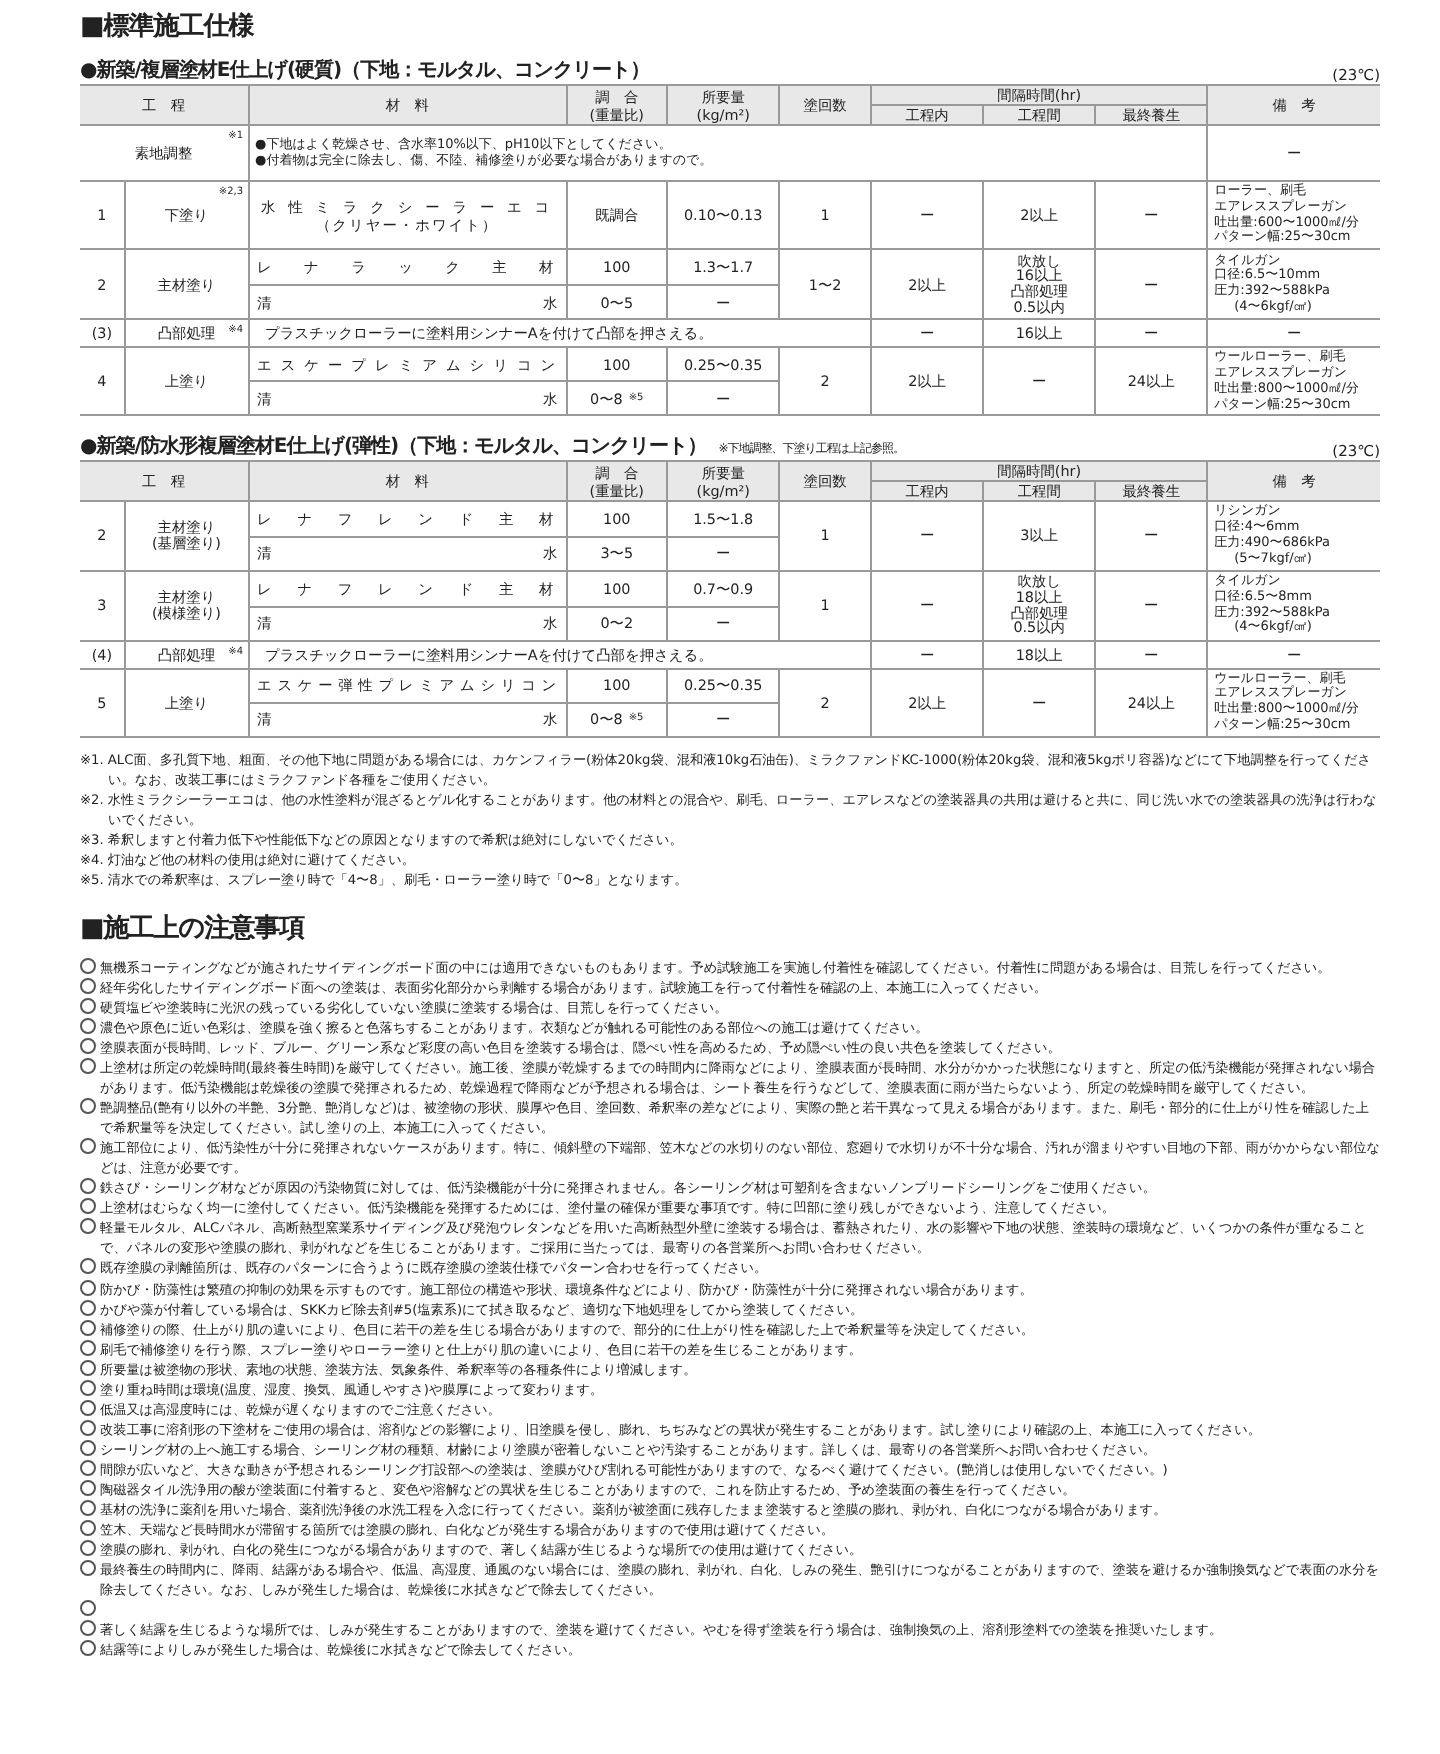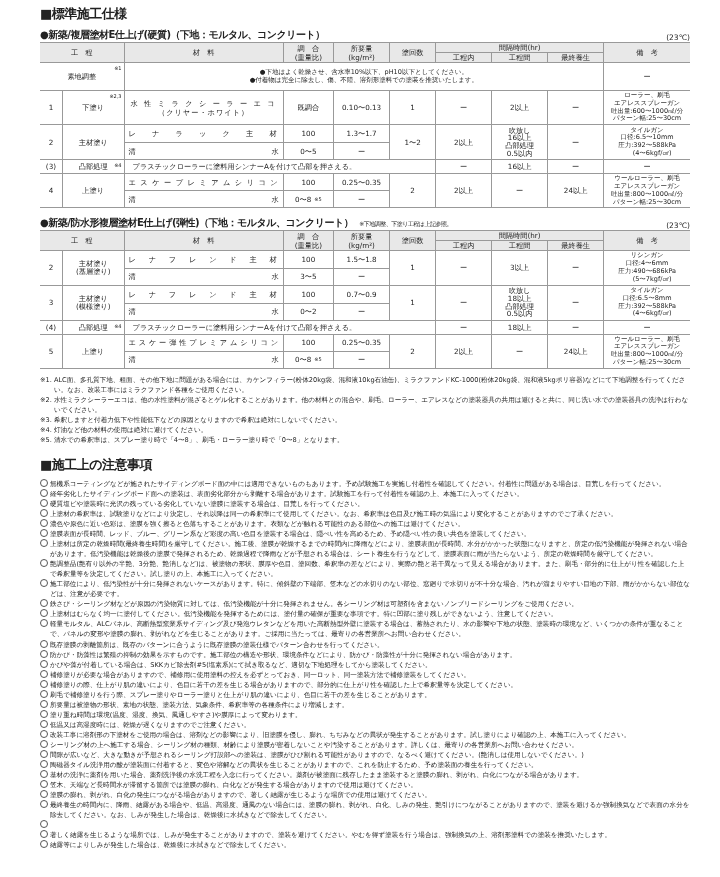--- a/index.html
+++ b/index.html
@@ -12,21 +12,21 @@
   .subhead .temp { font-size: 7.5px; }
   table { width: 100%; border-collapse: collapse; table-layout: fixed; font-size: 7.2px; }
   table.spec { border-top: 1.6px solid #222; border-bottom: 1.6px solid #222; }
   table td, table th { border: 0.6px solid #999; text-align: center; vertical-align: middle; padding: 0 2px; line-height: 9px; }
   table th { background: #e8e8e8; font-weight: normal; height: 10px; }
   table tr > *:first-child { border-left: none; }
   table tr > *:last-child { border-right: none; }
   .mat { text-align: justify; text-align-last: justify; letter-spacing: 2px; padding: 0 4px; }
   .mat.left { text-align: left; text-align-last: auto; letter-spacing: 0; }
   .mat .water { float: right; }
-  .note-cell { text-align: center; font-size: 6.5px; line-height: 7.5px; padding: 1px 3px; }
+  .note-cell { text-align: left; font-size: 6.5px; line-height: 7.5px; padding: 1px 3px; }
   .proc-name { position: relative; }
   sup.mk { font-size: 5px; position: absolute; top: 1px; right: 2px; }
   sup.mk2 { font-size: 5px; vertical-align: top; margin-left: 3px; }
   .stack { line-height: 7.8px; }
   .left-text { text-align: left; padding-left: 8px; }
   .footnotes { margin-top: 6px; font-size: 6.6px; line-height: 10px; }
   .footnotes .fn { padding-left: 14px; text-indent: -14px; }
   .cautions { margin-top: 4px; font-size: 6.6px; line-height: 10.05px; }
   .cautions .c { padding-left: 10px; text-indent: -10px; }
   .cautions .c .circ { display: inline-block; width: 8px; height: 8px; border: 0.7px solid #555; border-radius: 50%; margin-right: 2px; vertical-align: -1px; text-indent: 0; }
@@ -68,21 +68,21 @@
     </tr>
     <tr>
       <th>工程内</th>
       <th>工程間</th>
       <th>最終養生</th>
     </tr>
     <tr style="height:28px">
       <td colspan="2" class="proc-name"><span>素地調整</span><sup class="mk">※1</sup></td>
       <td colspan="7" class="note-cell">
             <div>●下地はよく乾燥させ、含水率10%以下、pH10以下としてください。</div>
-            <div>●付着物は完全に除去し、傷、不陸、溶剤形塗料での塗装を推奨いたします。</div>
+            <div>●付着物は完全に除去し、傷、不陸、補修塗りが必要な場合がありますので。</div>
           </td>
       <td>ー</td>
     </tr>
     <tr style="height:33px">
       <td>1</td>
       <td class="proc-name"><span>下塗り</span><sup class="mk">※2,3</sup></td>
       <td>
             <div class="mat">水性ミラクシーラーエコ</div>
             <div style="letter-spacing:1px">（クリヤー・ホワイト）</div>
           </td>
@@ -287,33 +287,31 @@
     <div class="fn">※3. 希釈しますと付着力低下や性能低下などの原因となりますので希釈は絶対にしないでください。</div>
     <div class="fn">※4. 灯油など他の材料の使用は絶対に避けてください。</div>
     <div class="fn">※5. 清水での希釈率は、スプレー塗り時で「4〜8」、刷毛・ローラー塗り時で「0〜8」となります。</div>
   </div>
 
   <h1 class="sec sec2">■施工上の注意事項</h1>
   <div class="cautions" id="cautions">
       <div class="c"><span class="circ"></span><span>無機系コーティングなどが施されたサイディングボード面の中には適用できないものもあります。予め試験施工を実施し付着性を確認してください。付着性に問題がある場合は、目荒しを行ってください。</span></div>
       <div class="c"><span class="circ"></span><span>経年劣化したサイディングボード面への塗装は、表面劣化部分から剥離する場合があります。試験施工を行って付着性を確認の上、本施工に入ってください。</span></div>
       <div class="c"><span class="circ"></span><span>硬質塩ビや塗装時に光沢の残っている劣化していない塗膜に塗装する場合は、目荒しを行ってください。</span></div>
-      <div class="c"><span class="circ"></span><span>上塗材の希釈率は、試験塗りなどにより決定し、それ以降は同一の希釈率にて使用してください。なお、希釈率は色目及び施工時の気温により変化することがありますのでご了承ください。</span></div>
       <div class="c"><span class="circ"></span><span>濃色や原色に近い色彩は、塗膜を強く擦ると色落ちすることがあります。衣類などが触れる可能性のある部位への施工は避けてください。</span></div>
       <div class="c"><span class="circ"></span><span>塗膜表面が長時間、レッド、ブルー、グリーン系など彩度の高い色目を塗装する場合は、隠ぺい性を高めるため、予め隠ぺい性の良い共色を塗装してください。</span></div>
       <div class="c"><span class="circ"></span><span>上塗材は所定の乾燥時間(最終養生時間)を厳守してください。施工後、塗膜が乾燥するまでの時間内に降雨などにより、塗膜表面が長時間、水分がかかった状態になりますと、所定の低汚染機能が発揮されない場合があります。低汚染機能は乾燥後の塗膜で発揮されるため、乾燥過程で降雨などが予想される場合は、シート養生を行うなどして、塗膜表面に雨が当たらないよう、所定の乾燥時間を厳守してください。</span></div>
       <div class="c"><span class="circ"></span><span>艶調整品(艶有り以外の半艶、3分艶、艶消しなど)は、被塗物の形状、膜厚や色目、塗回数、希釈率の差などにより、実際の艶と若干異なって見える場合があります。また、刷毛・部分的に仕上がり性を確認した上で希釈量等を決定してください。試し塗りの上、本施工に入ってください。</span></div>
       <div class="c"><span class="circ"></span><span>施工部位により、低汚染性が十分に発揮されないケースがあります。特に、傾斜壁の下端部、笠木などの水切りのない部位、窓廻りで水切りが不十分な場合、汚れが溜まりやすい目地の下部、雨がかからない部位などは、注意が必要です。</span></div>
       <div class="c"><span class="circ"></span><span>鉄さび・シーリング材などが原因の汚染物質に対しては、低汚染機能が十分に発揮されません。各シーリング材は可塑剤を含まないノンブリードシーリングをご使用ください。</span></div>
       <div class="c"><span class="circ"></span><span>上塗材はむらなく均一に塗付してください。低汚染機能を発揮するためには、塗付量の確保が重要な事項です。特に凹部に塗り残しができないよう、注意してください。</span></div>
       <div class="c"><span class="circ"></span><span>軽量モルタル、ALCパネル、高断熱型窯業系サイディング及び発泡ウレタンなどを用いた高断熱型外壁に塗装する場合は、蓄熱されたり、水の影響や下地の状態、塗装時の環境など、いくつかの条件が重なることで、パネルの変形や塗膜の膨れ、剥がれなどを生じることがあります。ご採用に当たっては、最寄りの各営業所へお問い合わせください。</span></div>
       <div class="c"><span class="circ"></span><span>既存塗膜の剥離箇所は、既存のパターンに合うように既存塗膜の塗装仕様でパターン合わせを行ってください。</span></div>
       <div class="c"><span class="circ"></span><span>防かび・防藻性は繁殖の抑制の効果を示すものです。施工部位の構造や形状、環境条件などにより、防かび・防藻性が十分に発揮されない場合があります。</span></div>
       <div class="c"><span class="circ"></span><span>かびや藻が付着している場合は、SKKカビ除去剤#5(塩素系)にて拭き取るなど、適切な下地処理をしてから塗装してください。</span></div>
-      <div class="c"><span class="circ"></span><span>補修塗りが必要な場合がありますので、補修用に使用塗料の控えを必ずとっておき、同一ロット、同一塗装方法で補修塗装をしてください。</span></div>
       <div class="c"><span class="circ"></span><span>補修塗りの際、仕上がり肌の違いにより、色目に若干の差を生じる場合がありますので、部分的に仕上がり性を確認した上で希釈量等を決定してください。</span></div>
       <div class="c"><span class="circ"></span><span>刷毛で補修塗りを行う際、スプレー塗りやローラー塗りと仕上がり肌の違いにより、色目に若干の差を生じることがあります。</span></div>
       <div class="c"><span class="circ"></span><span>所要量は被塗物の形状、素地の状態、塗装方法、気象条件、希釈率等の各種条件により増減します。</span></div>
       <div class="c"><span class="circ"></span><span>塗り重ね時間は環境(温度、湿度、換気、風通しやすさ)や膜厚によって変わります。</span></div>
       <div class="c"><span class="circ"></span><span>低温又は高湿度時には、乾燥が遅くなりますのでご注意ください。</span></div>
       <div class="c"><span class="circ"></span><span>改装工事に溶剤形の下塗材をご使用の場合は、溶剤などの影響により、旧塗膜を侵し、膨れ、ちぢみなどの異状が発生することがあります。試し塗りにより確認の上、本施工に入ってください。</span></div>
       <div class="c"><span class="circ"></span><span>シーリング材の上へ施工する場合、シーリング材の種類、材齢により塗膜が密着しないことや汚染することがあります。詳しくは、最寄りの各営業所へお問い合わせください。</span></div>
       <div class="c"><span class="circ"></span><span>間隙が広いなど、大きな動きが予想されるシーリング打設部への塗装は、塗膜がひび割れる可能性がありますので、なるべく避けてください。(艶消しは使用しないでください。)</span></div>
       <div class="c"><span class="circ"></span><span>陶磁器タイル洗浄用の酸が塗装面に付着すると、変色や溶解などの異状を生じることがありますので、これを防止するため、予め塗装面の養生を行ってください。</span></div>
       <div class="c"><span class="circ"></span><span>基材の洗浄に薬剤を用いた場合、薬剤洗浄後の水洗工程を入念に行ってください。薬剤が被塗面に残存したまま塗装すると塗膜の膨れ、剥がれ、白化につながる場合があります。</span></div>

